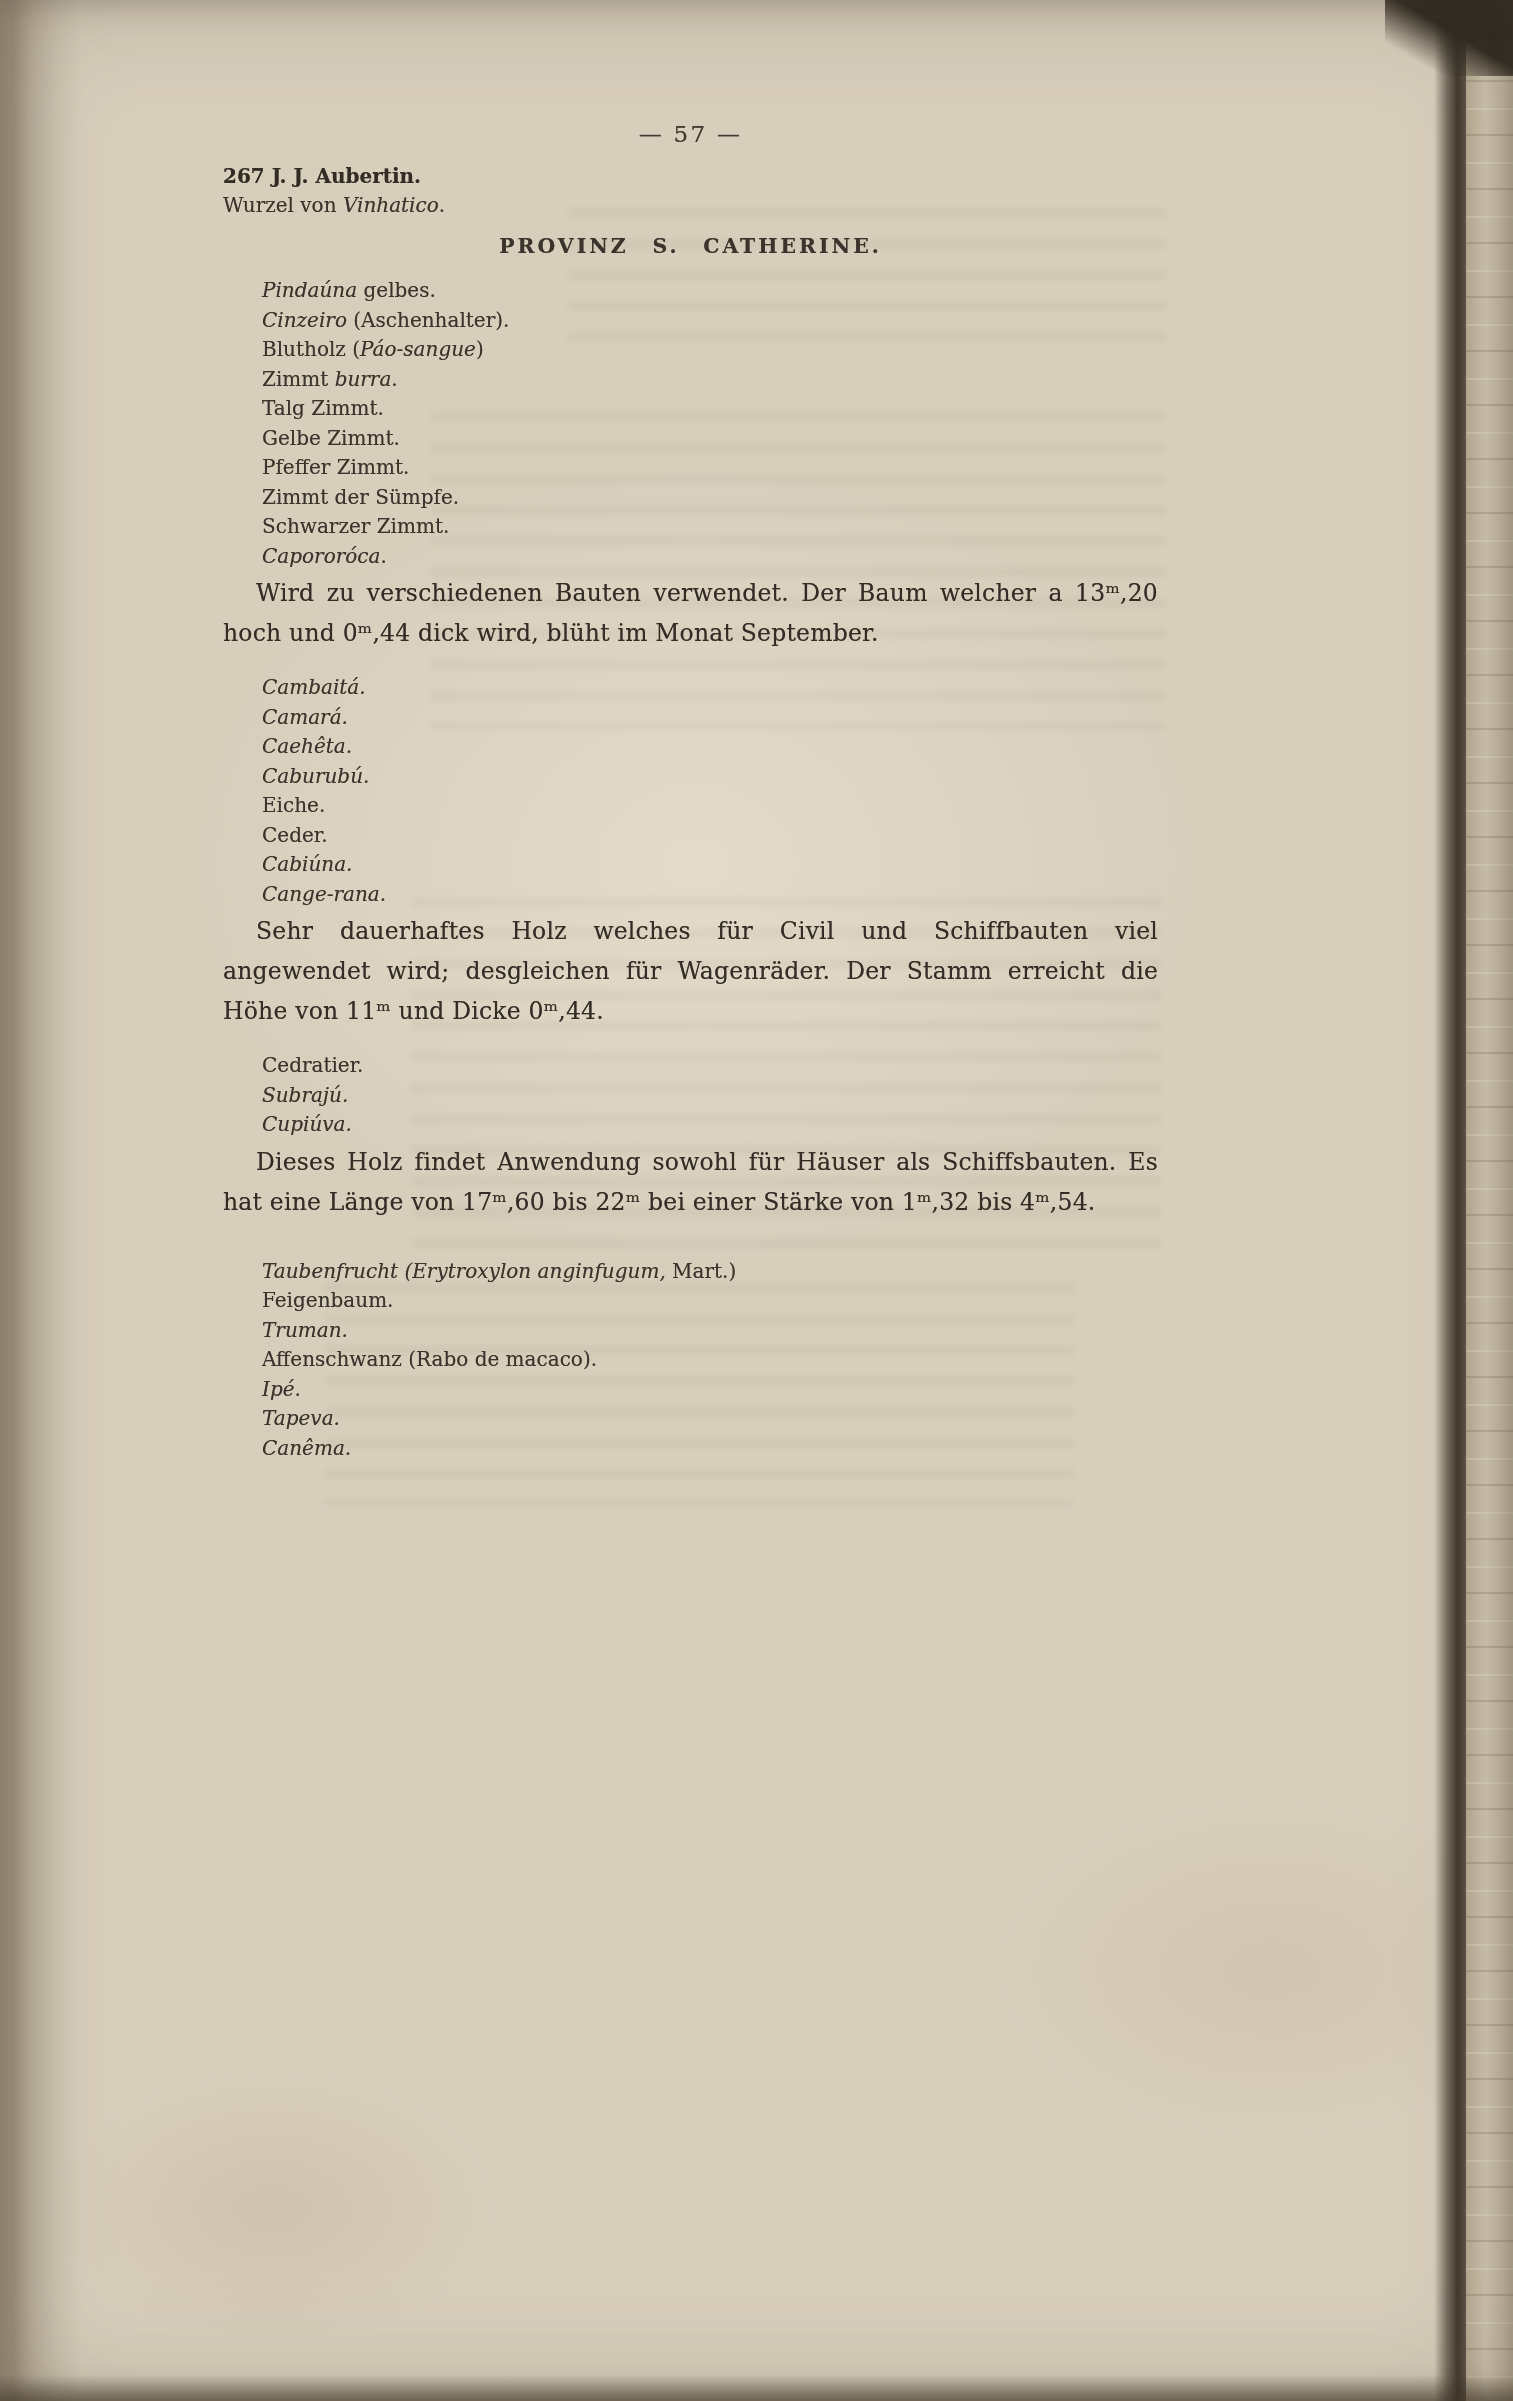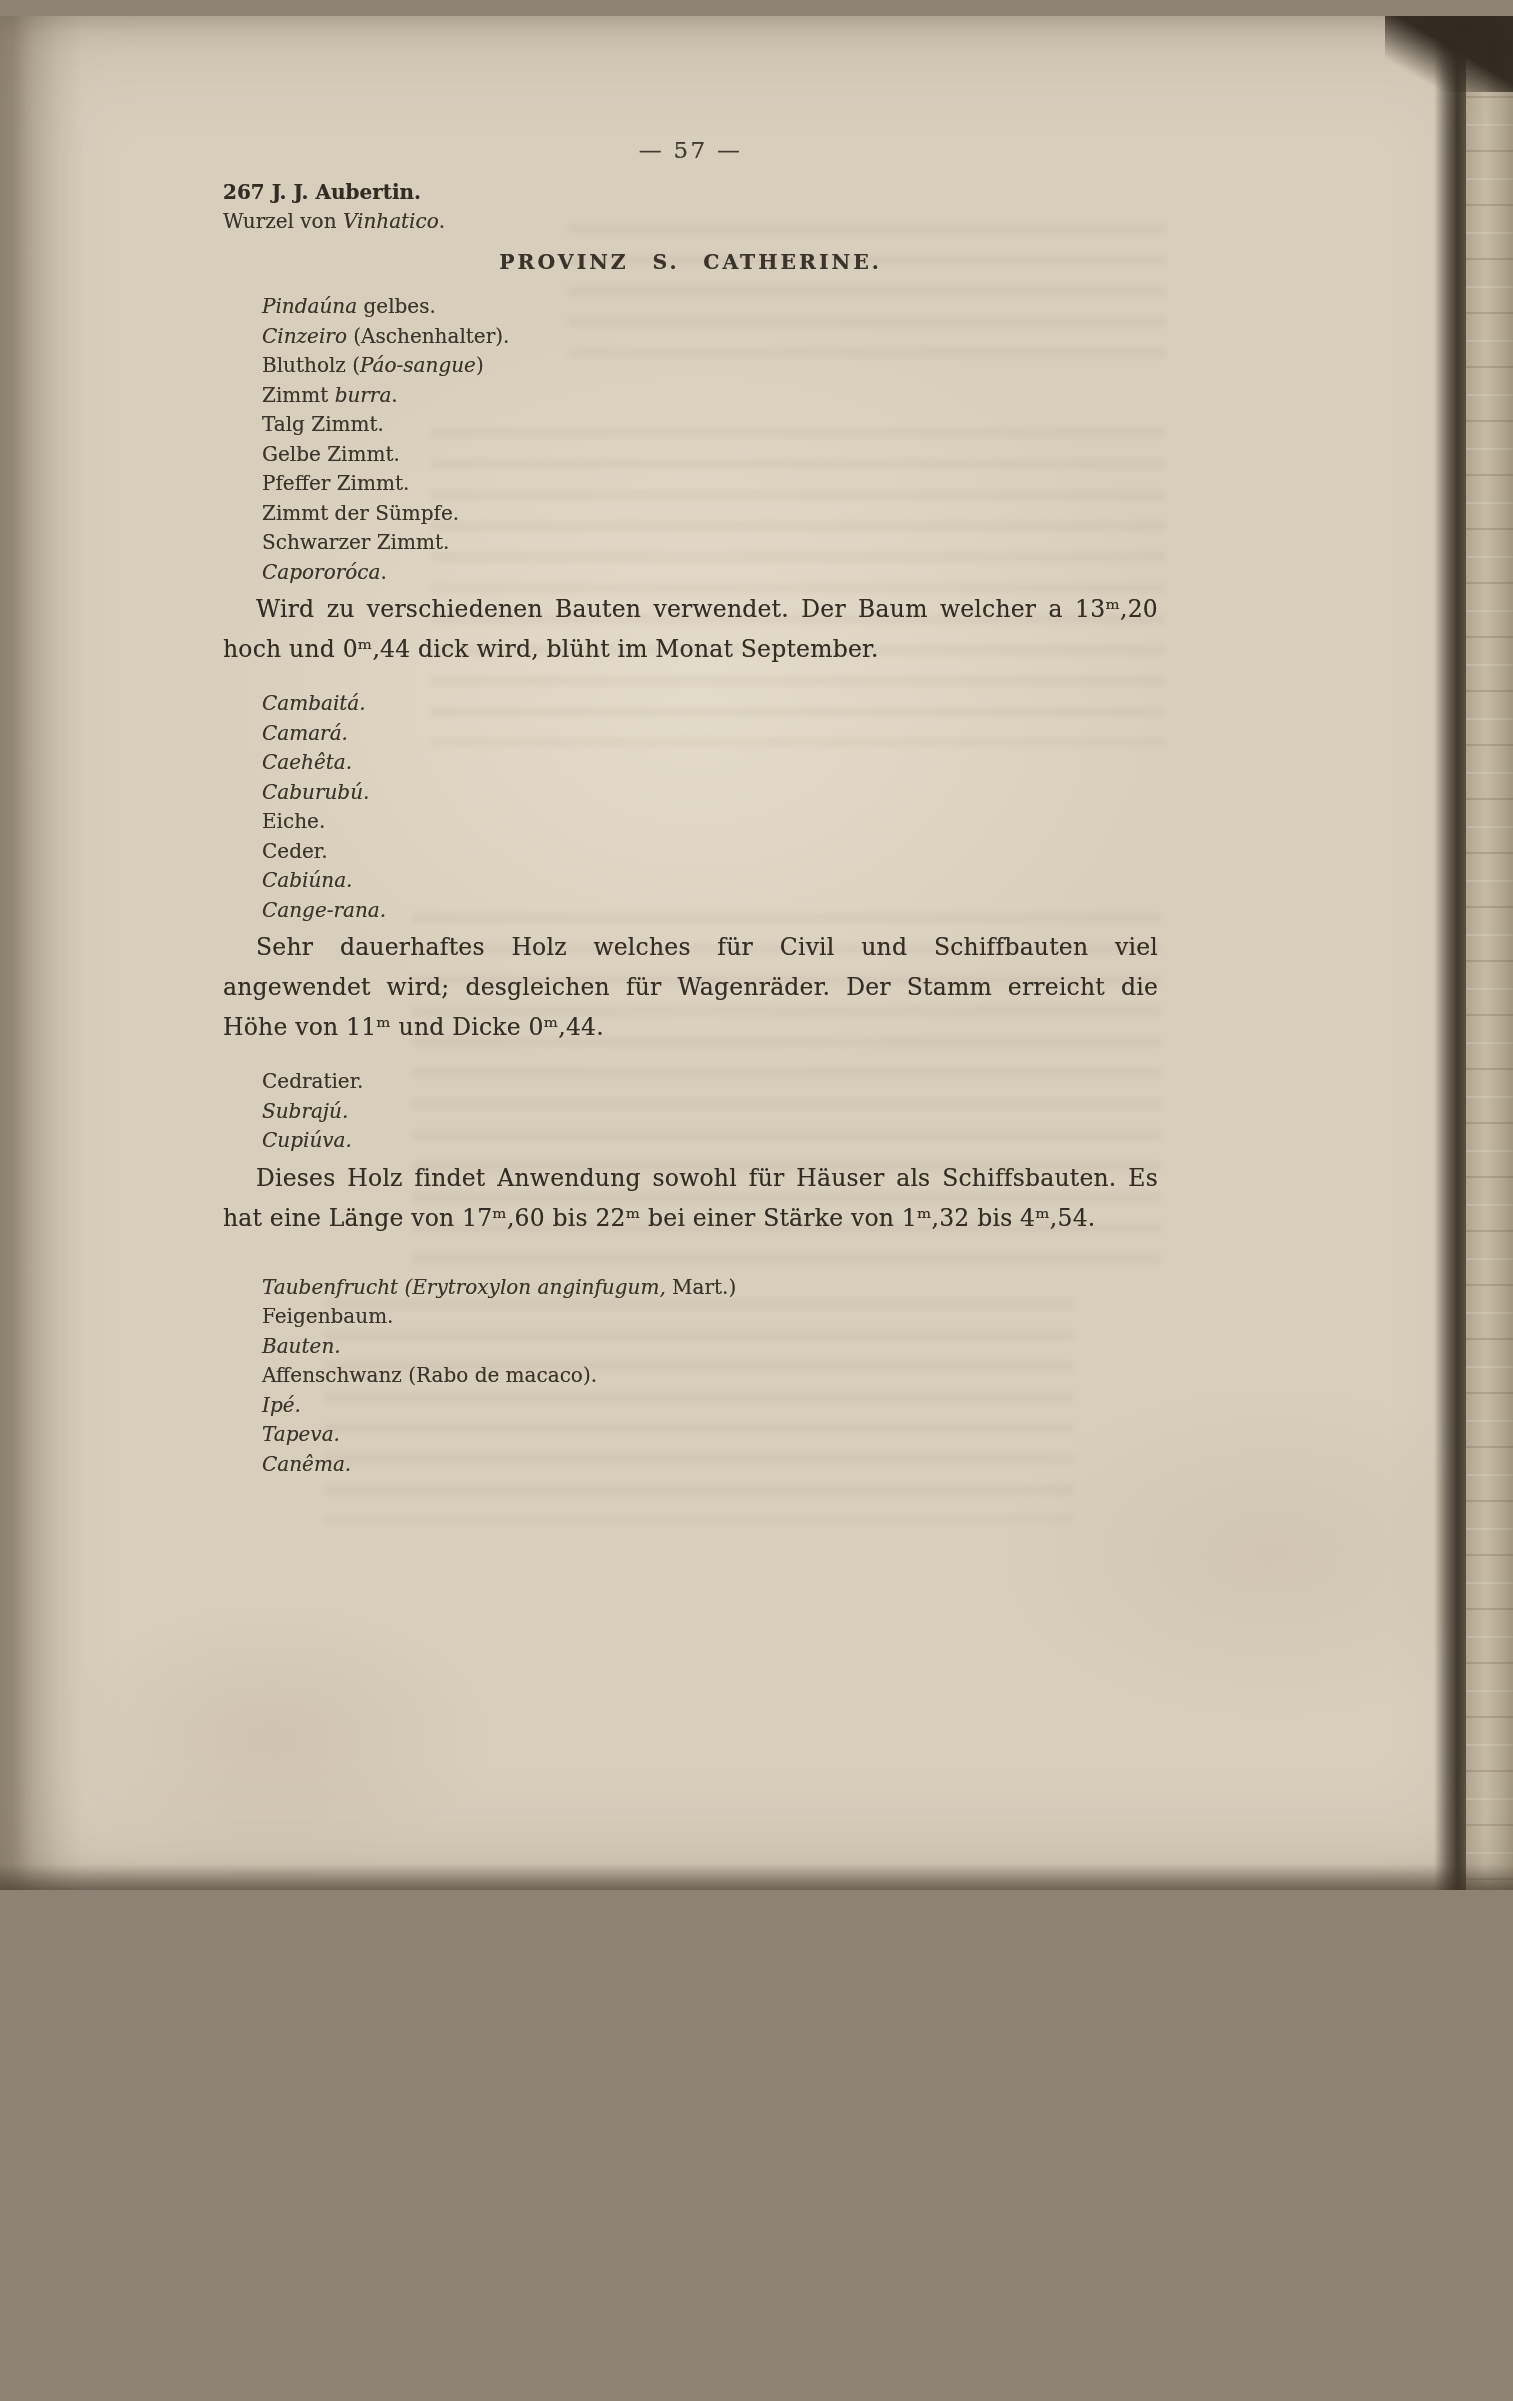--- a/index.html
+++ b/index.html
@@ -4,29 +4,28 @@
 <style>
   html, body { margin: 0; padding: 0; }
   body {
     width: 1514px; height: 2401px;
     background: #8d8374;
     font-family: "DejaVu Serif", "Liberation Serif", serif;
   }
 
   .scan {
     position: relative;
-    width: 1514px; height: 1874px;
+    width: 1514px; height: 2401px;
     overflow: hidden;
     background:
       radial-gradient(ellipse 719px 568px at 46% 36%, rgba(255,250,235,0.30), rgba(255,250,235,0) 70%),
       radial-gradient(ellipse 394px 242px at 84% 82%, rgba(150,125,90,0.10), rgba(150,125,90,0) 70%),
       radial-gradient(ellipse 318px 197px at 18% 92%, rgba(150,125,90,0.13), rgba(150,125,90,0) 70%),
       #d8cebc;
     color: #3a342c;
-    margin-top: 16px;
   }
 
   
   .gutter-left {
     position: absolute; left: 0; top: 0; bottom: 0; width: 83px; z-index: 3;
     background: linear-gradient(to right,
       #a89d8a 0%, rgba(118,105,87,0.55) 16%,
       rgba(118,105,87,0.28) 42%, rgba(118,105,87,0.10) 70%, rgba(118,105,87,0) 100%);
   }
   .edge-right-stack {
@@ -134,21 +133,21 @@
       <div class="blk item" data-name="wood-item"><span class="rm" data-name="text-segment">Ceder.</span></div>
       <div class="blk item" data-name="wood-item"><span class="it" data-name="text-segment">Cabiúna.</span></div>
       <div class="blk item" data-name="wood-item"><span class="it" data-name="text-segment">Cange-rana.</span></div>
       <div class="blk paragraph" data-name="description-paragraph-2"><span class="rm" data-name="text-segment">Sehr dauerhaftes Holz welches für Civil und Schiffbauten viel angewendet wird; desgleichen für Wagenräder. Der Stamm erreicht die Höhe von 11ᵐ und Dicke 0ᵐ,44.</span></div>
       <div class="blk item" data-name="wood-item"><span class="rm" data-name="text-segment">Cedratier.</span></div>
       <div class="blk item" data-name="wood-item"><span class="it" data-name="text-segment">Subrajú.</span></div>
       <div class="blk item" data-name="wood-item"><span class="it" data-name="text-segment">Cupiúva.</span></div>
       <div class="blk paragraph" data-name="description-paragraph-3"><span class="rm" data-name="text-segment">Dieses Holz findet Anwendung sowohl für Häuser als Schiffsbauten. Es hat eine Länge von 17ᵐ,60 bis 22ᵐ bei einer Stärke von 1ᵐ,32 bis 4ᵐ,54.</span></div>
       <div class="blk item" data-name="wood-item"><span class="it" data-name="text-segment">Taubenfrucht (Erytroxylon anginfugum,</span><span class="rm" data-name="text-segment"> Mart.)</span></div>
       <div class="blk item" data-name="wood-item"><span class="rm" data-name="text-segment">Feigenbaum.</span></div>
-      <div class="blk item" data-name="wood-item"><span class="it" data-name="text-segment">Bauten.</span></div>
+      <div class="blk item" data-name="wood-item"><span class="it" data-name="text-segment">Truman.</span></div>
       <div class="blk item" data-name="wood-item"><span class="rm" data-name="text-segment">Affenschwanz (Rabo de macaco).</span></div>
       <div class="blk item" data-name="wood-item"><span class="it" data-name="text-segment">Ipé.</span></div>
       <div class="blk item" data-name="wood-item"><span class="it" data-name="text-segment">Tapeva.</span></div>
       <div class="blk item" data-name="wood-item"><span class="it" data-name="text-segment">Canêma.</span></div>
     </div>
 
   <div class="gutter-left" data-name="book-gutter-shadow"></div>
   <div class="edge-right-dark" data-name="page-edge-shadow"></div>
   <div class="edge-right-stack" data-name="page-stack-edge"></div>
   <div class="corner-tr" data-name="corner-shadow-top-right"></div>

